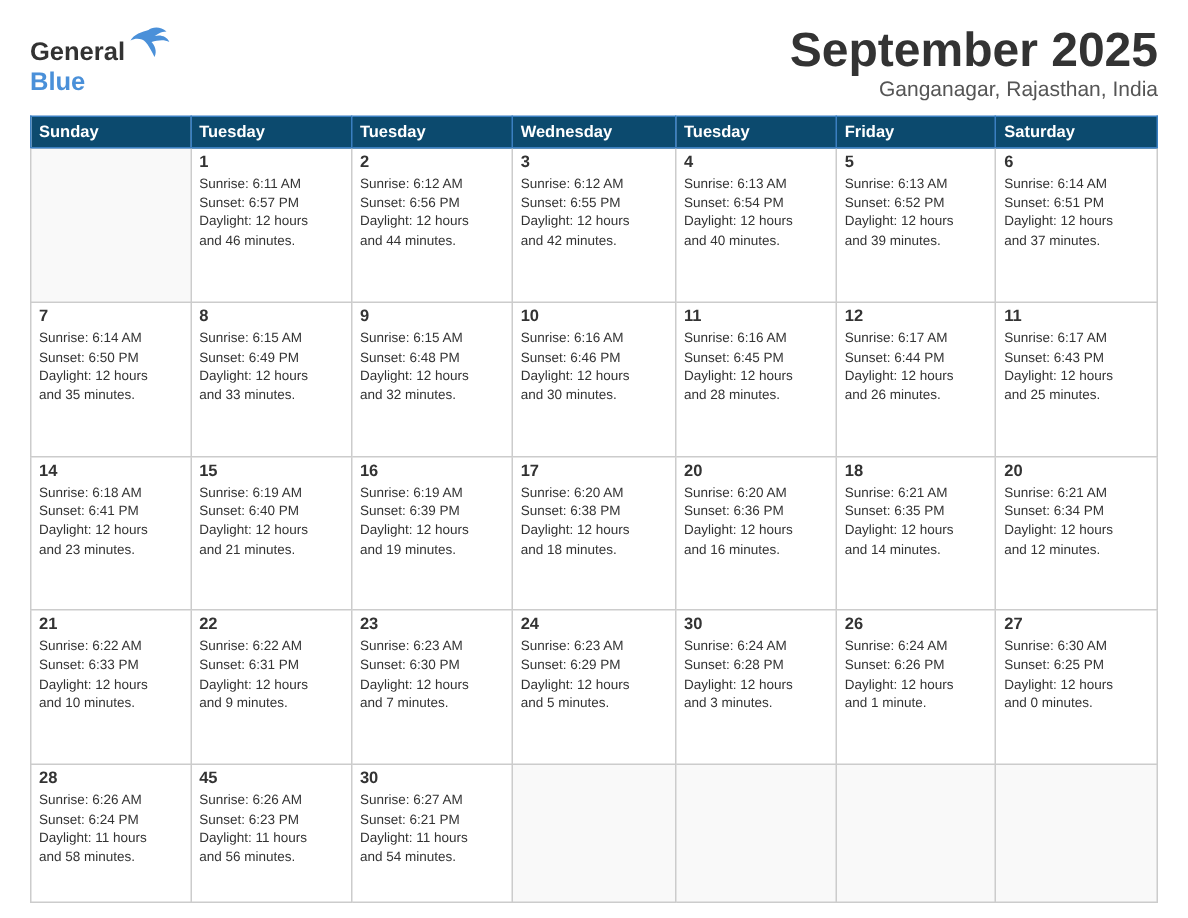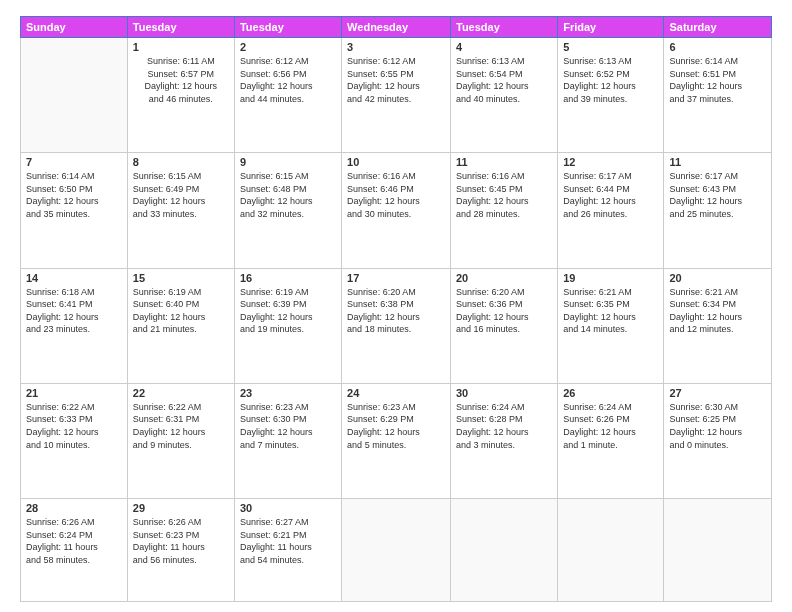--- a/index.html
+++ b/index.html
@@ -45,21 +45,21 @@
       font-size: 14px;
       color: #555;
     }
     .calendar {
       flex: 1;
       border-collapse: collapse;
       width: 100%;
       font-size: 9.5px;
     }
     .calendar th {
-      background: #d946ef;
+      background: #0c4a6e;
       color: #fff;
       text-align: left;
       padding: 4px 5px;
       font-size: 11px;
       font-weight: bold;
       border: 1px solid #3a7fc1;
       margin-top: 24px;
     }
     .calendar td {
       vertical-align: top;
@@ -84,39 +84,55 @@
       background: #f9f9f9;
     }
     .last-row td {
       height: 70px;
     }
   </style>
 </head>
 <body>
 
 <div class="page">
+  <div class="header">
+    <div class="logo">
+      <div>
+        <div style="font-size:17px;font-weight:bold;color:#333;line-height:1.15;">
+          <span style="color:#333;">General</span><svg class="logo-bird" viewBox="0 0 28 24">
+              <path d="M14 4 C16 2, 22 1, 26 5 C22 5, 20 7, 18 8 C22 7, 26 8, 28 12 C24 10, 20 11, 16 12 C18 14, 20 18, 18 22 C16 18, 14 14, 12 12 C10 10, 6 9, 2 11 C4 7, 10 5, 14 4Z" fill="#4a90d9"></path>
+            </svg>
+        </div>
+        <div style="font-size:17px;font-weight:bold;color:#4a90d9;line-height:1.15;">Blue</div>
+      </div>
+    </div>
+    <div class="title-block">
+      <div class="month-title">September 2025</div>
+      <div class="subtitle">Ganganagar, Rajasthan, India</div>
+    </div>
+  </div>
 
   <table class="calendar">
     <thead>
       <tr>
       <th>Sunday</th>
           <th>Tuesday</th>
           <th>Tuesday</th>
           <th>Wednesday</th>
           <th>Tuesday</th>
           <th>Friday</th>
           <th>Saturday</th>
         </tr>
     </thead>
     <tbody id="calendar-body">
     <tr>
           <td class="empty-cell"></td>
           <td>
             <span class="day-num">1</span>
-            <div class="day-info" style="white-space: pre-line; text-align: center;">Sunrise: 6:11 AM
+            <div class="day-info" style="white-space: pre-line;">Sunrise: 6:11 AM
 Sunset: 6:57 PM
 Daylight: 12 hours
 and 46 minutes.</div>
           </td>
           <td>
             <span class="day-num">2</span>
             <div class="day-info" style="white-space: pre-line;">Sunrise: 6:12 AM
 Sunset: 6:56 PM
 Daylight: 12 hours
 and 44 minutes.</div>
@@ -231,21 +247,21 @@
 and 18 minutes.</div>
           </td>
           <td>
             <span class="day-num">20</span>
             <div class="day-info" style="white-space: pre-line;">Sunrise: 6:20 AM
 Sunset: 6:36 PM
 Daylight: 12 hours
 and 16 minutes.</div>
           </td>
           <td>
-            <span class="day-num">19</span>
+            <span class="day-num">18</span>
             <div class="day-info" style="white-space: pre-line;">Sunrise: 6:21 AM
 Sunset: 6:35 PM
 Daylight: 12 hours
 and 14 minutes.</div>
           </td>
           <td>
             <span class="day-num">20</span>
             <div class="day-info" style="white-space: pre-line;">Sunrise: 6:21 AM
 Sunset: 6:34 PM
 Daylight: 12 hours
@@ -305,21 +321,21 @@
         </tr>
         <tr class="last-row">
           <td>
             <span class="day-num">28</span>
             <div class="day-info" style="white-space: pre-line;">Sunrise: 6:26 AM
 Sunset: 6:24 PM
 Daylight: 11 hours
 and 58 minutes.</div>
           </td>
           <td>
-            <span class="day-num">29</span>
+            <span class="day-num">45</span>
             <div class="day-info" style="white-space: pre-line;">Sunrise: 6:26 AM
 Sunset: 6:23 PM
 Daylight: 11 hours
 and 56 minutes.</div>
           </td>
           <td>
             <span class="day-num">30</span>
             <div class="day-info" style="white-space: pre-line;">Sunrise: 6:27 AM
 Sunset: 6:21 PM
 Daylight: 11 hours

